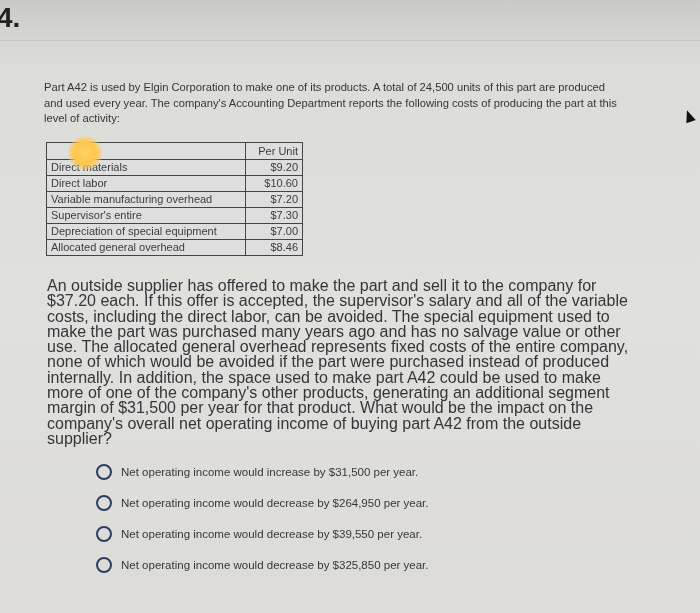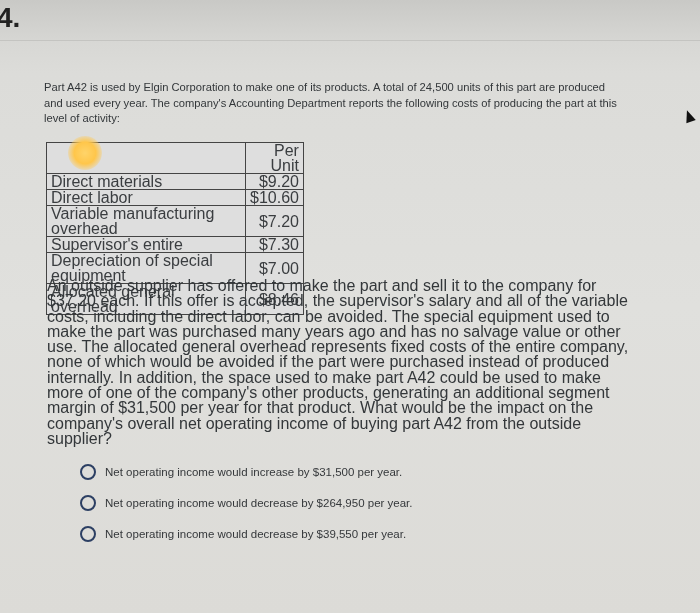--- a/index.html
+++ b/index.html
@@ -1,29 +1,29 @@
 <!DOCTYPE html>
 <html><head>
 <meta charset="utf-8">
 <style>
 html,body{margin:0;padding:0;}
 body{width:700px;height:613px;overflow:hidden;position:relative;font-family:"Liberation Sans",sans-serif;
  background:linear-gradient(180deg,#d2d2cf 0%,#dcdcd9 12%,#e0e0dd 50%,#dcdbd7 100%);color:#2f3234;}
 .topband{position:absolute;left:0;top:0;width:700px;height:40px;background:linear-gradient(180deg,#c9c9c6,#d6d6d3);border-bottom:1px solid #c4c4c1;}
 .qnum{position:absolute;left:-3px;top:2px;font-size:28px;font-weight:bold;color:#222;}
 .intro{position:absolute;left:44px;top:80px;width:580px;font-size:11.2px;line-height:15.5px;color:#33373a;}
-table{position:absolute;left:46px;top:142px;border-collapse:collapse;font-size:16px;color:#3a3d40;}
+table{position:absolute;left:46px;top:142px;border-collapse:collapse;font-size:11px;color:#3a3d40;}
 td{border:1px solid #444;padding:0 4px;height:15px;line-height:15px;background:#dedede;}
 td.lbl{width:190px;}
 td.val{width:48px;text-align:right;}
 td.empty{height:16px;}
 .glare{position:absolute;left:68px;top:136px;width:34px;height:34px;border-radius:50%;
  background:radial-gradient(circle,#ffd46a 0%,#ffc64a 45%,rgba(255,200,80,0.3) 70%,rgba(255,200,80,0) 100%);}
 .para{position:absolute;left:47px;top:278px;width:586px;font-size:16px;line-height:15.3px;color:#33373a;}
-.opts{position:absolute;left:80px;top:456px;}
+.opts{position:absolute;left:96px;top:456px;}
 .opt{display:flex;align-items:center;height:31px;}
 .radio{width:12px;height:12px;border:2px solid #2c3f63;border-radius:50%;margin-right:9px;box-sizing:content-box;}
 .opt span{font-size:11.5px;color:#35383b;}
 .cursor{position:absolute;left:684px;top:110px;width:0;height:0;border-left:5px solid transparent;border-right:5px solid transparent;border-bottom:12px solid #111;transform:rotate(-20deg);}
 </style>
 </head>
 <body>
 
 <div class="topband"></div>
 <div class="qnum">4.</div>
@@ -72,15 +72,19 @@
       <span>Net operating income would increase by $31,500 per year.</span>
     </div>
   <div class="opt">
       <div class="radio"></div>
       <span>Net operating income would decrease by $264,950 per year.</span>
     </div>
   <div class="opt">
       <div class="radio"></div>
       <span>Net operating income would decrease by $39,550 per year.</span>
     </div>
+  <div class="opt">
+      <div class="radio"></div>
+      <span>Net operating income would decrease by $325,850 per year.</span>
+    </div>
 </div>
 
 <div class="cursor"></div>
 
 </body></html>

